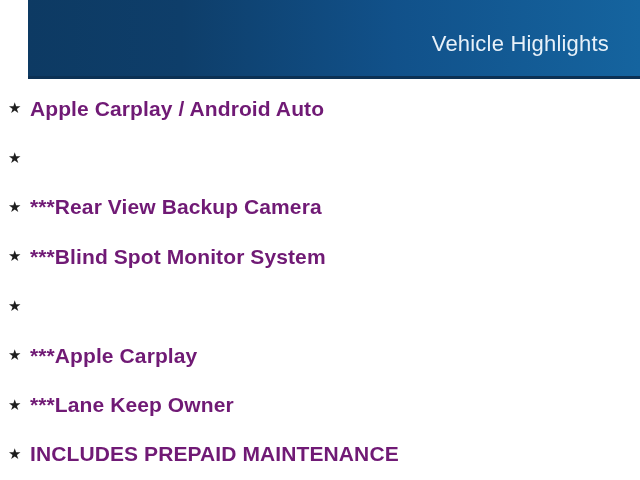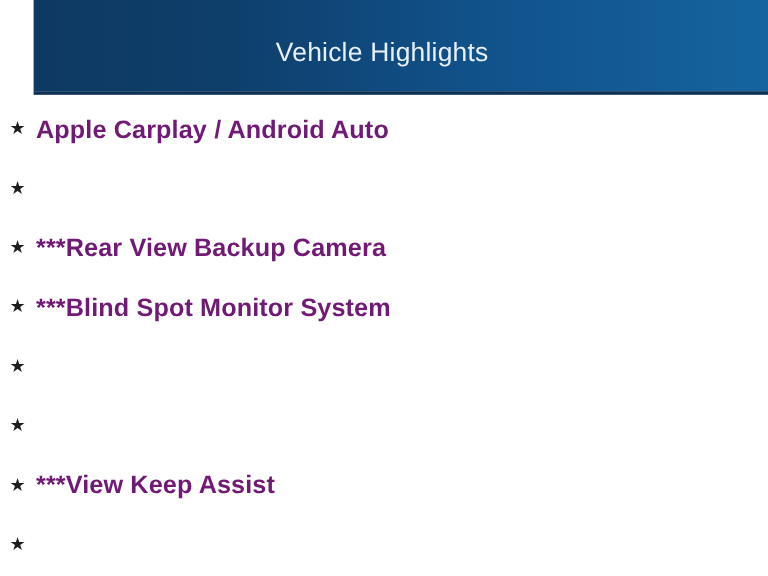--- a/index.html
+++ b/index.html
@@ -18,21 +18,21 @@
     height: 480px;
     background: #ffffff;
     position: relative;
   }
   .header {
     height: 76px;
     background: linear-gradient(90deg, #0d3a63 0%, #0e3e6a 25%, #11518a 60%, #15649f 100%);
     border-bottom: 3px solid #0c3154;
     display: flex;
     align-items: center;
-    justify-content: center;
+    justify-content: flex-end;
     box-sizing: content-box;
     padding-right: 31px;
     padding-top: 0;
     margin-left: 28px;
   }
   .header-title {
     color: #e8f1f9;
     font-size: 22px;
     font-weight: 400;
     letter-spacing: 0.2px;
@@ -95,25 +95,27 @@
       <span class="star">★</span>
       <span class="label">***Blind Spot Monitor System</span>
     </div>
 
     <div class="row">
       <span class="star">★</span>
     </div>
 
     <div class="row">
       <span class="star">★</span>
+      <span class="label">***Apple Carplay</span>
     </div>
 
     <div class="row">
       <span class="star">★</span>
-      <span class="label">***View Keep Assist</span>
+      <span class="label">***Lane Keep Owner</span>
     </div>
 
     <div class="row">
       <span class="star">★</span>
+      <span class="label">INCLUDES PREPAID MAINTENANCE</span>
     </div>
 
   </div>
 </div>
 
 </body></html>

